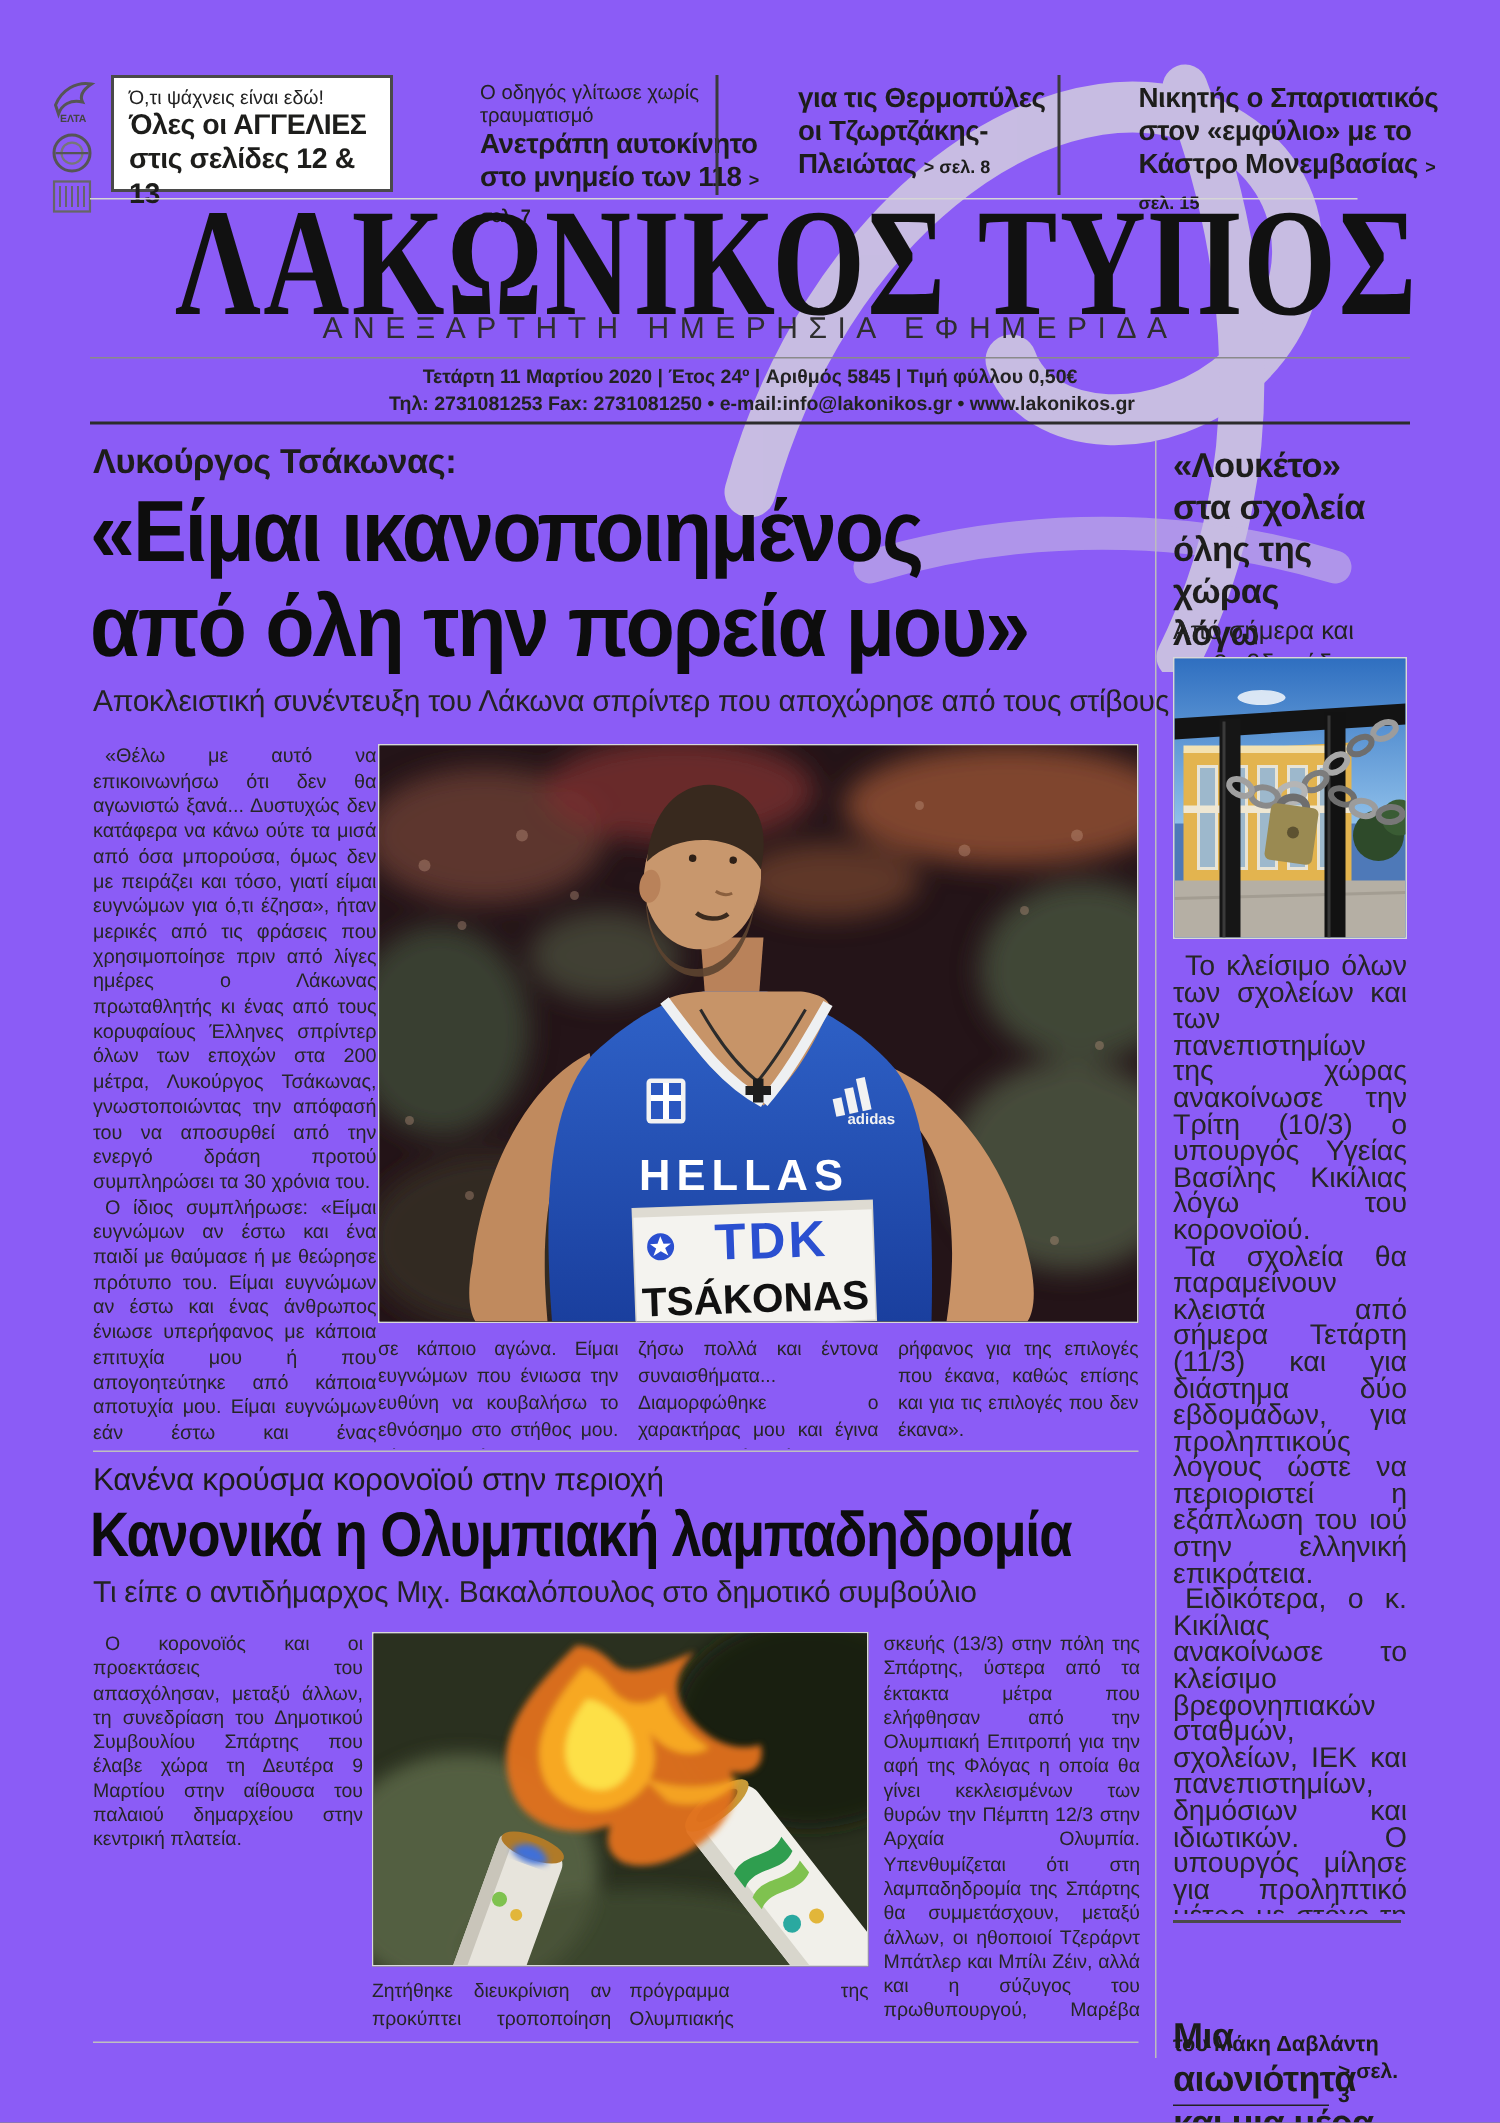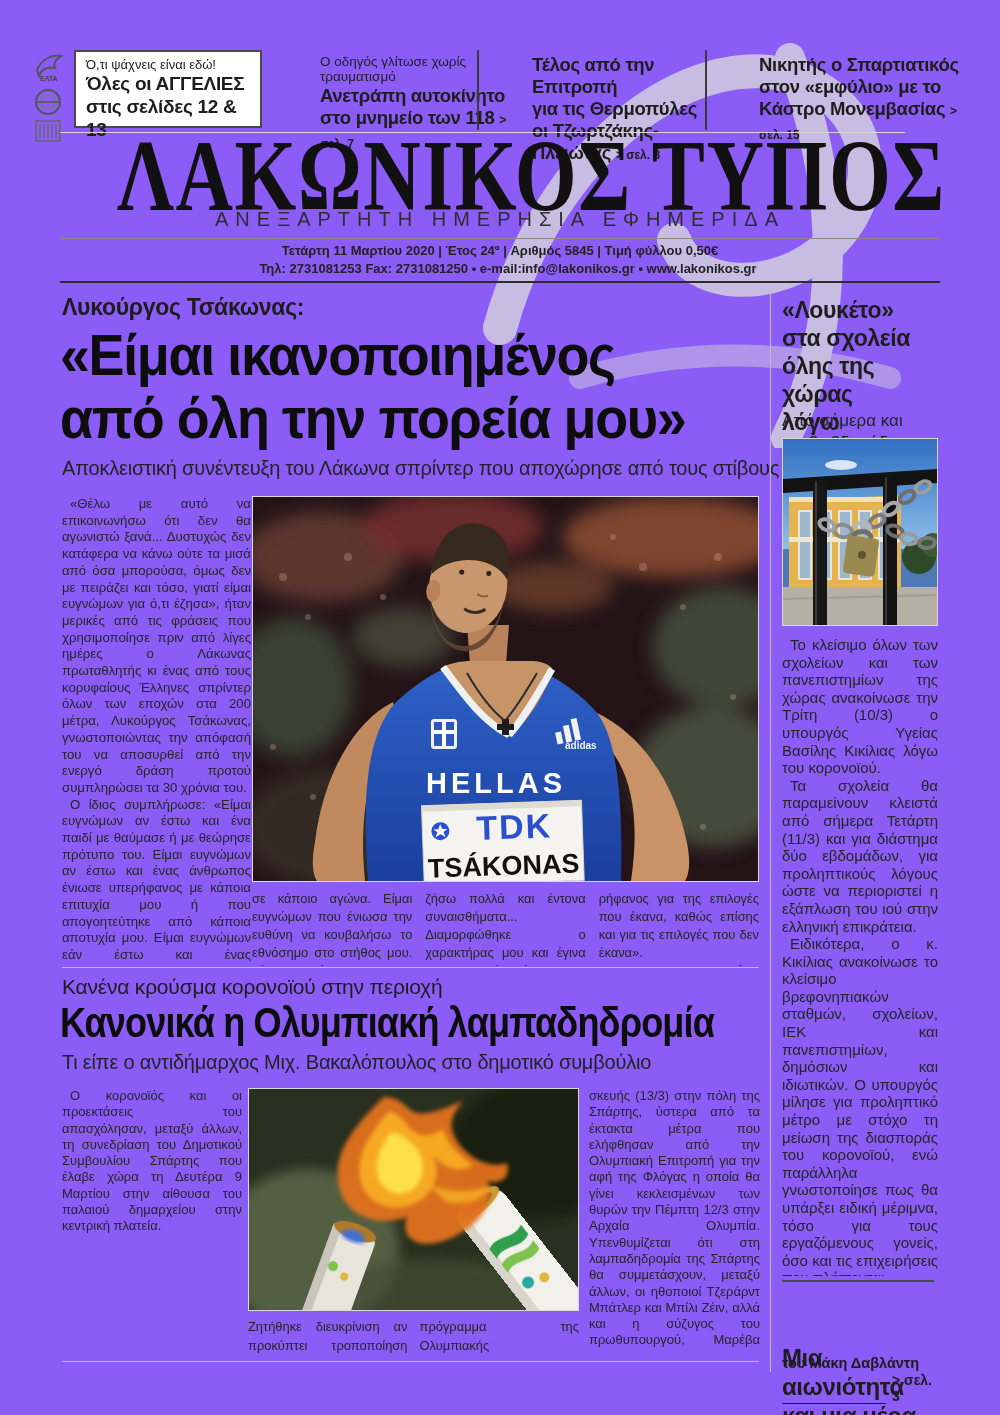--- a/index.html
+++ b/index.html
@@ -68,21 +68,21 @@
   .s2c3 p{margin:0;}
   .r-mid2{left:62px;top:1361px;width:697px;background:#bfbfbf;}
 
   
   .sb-vrule{left:770px;top:294px;width:1px;height:1078px;background:#bdbdbd;}
   .pre{white-space:pre-line;}
   .sb-head{left:782px;top:296px;width:158px;font-size:23px;line-height:28px;font-weight:bold;letter-spacing:-.4px;}
   .sb-deck{left:782px;top:410px;width:158px;font-size:17px;line-height:22px;color:#232323;}
   .sb-photo{left:782px;top:438px;width:156px;height:188px;background:#4e79b8;}
   .sb-body{left:782px;top:636px;width:156px;height:640px;overflow:hidden;
-           font-size:15px;line-height:17.6px;text-align:justify;color:#262626;}
+           font-size:19px;line-height:17.6px;text-align:justify;color:#262626;}
   .sb-body p{margin:0;text-indent:8px;}
   .sb-div{left:782px;top:1280px;width:152px;height:2px;background:#4a4a4a;}
   .op-title{left:782px;top:1343px;width:158px;font-size:24px;line-height:29px;font-weight:bold;letter-spacing:-.4px;}
   .op-byline{left:782px;top:1355px;font-size:14.5px;font-weight:bold;}
   .op-page{left:782px;top:1372px;width:158px;font-size:14px;font-weight:bold;display:flex;align-items:flex-end;gap:6px;}
   .op-line{display:inline-block;width:112px;border-bottom:1.5px solid #222;height:12px;}
 </style>
 </head>
 <body>
 
@@ -125,21 +125,20 @@
   </div>
 
   <div class="strip-item si1">
     <div class="t">Ο οδηγός γλίτωσε χωρίς τραυματισμό</div>
     <div class="b">Ανετράπη αυτοκίνητο</div>
     <div class="b"><span>στο μνημείο των 118</span>
       <span class="pageref">&gt; σελ. 7</span></div>
   </div>
   <div class="vdiv vd1"></div>
   <div class="strip-item si2">
-    <div class="b">Τέλος από την Επιτροπή</div>
     <div class="b">για τις Θερμοπύλες</div>
     <div class="b"><span>οι Τζωρτζάκης-Πλειώτας</span>
       <span class="pageref">&gt; σελ. 8</span></div>
   </div>
   <div class="vdiv vd2"></div>
   <div class="strip-item si3">
     <div class="b">Νικητής ο Σπαρτιατικός</div>
     <div class="b">στον «εμφύλιο» με το</div>
     <div class="b"><span>Κάστρο Μονεμβασίας</span>
       <span class="pageref">&gt; σελ. 15</span></div>

